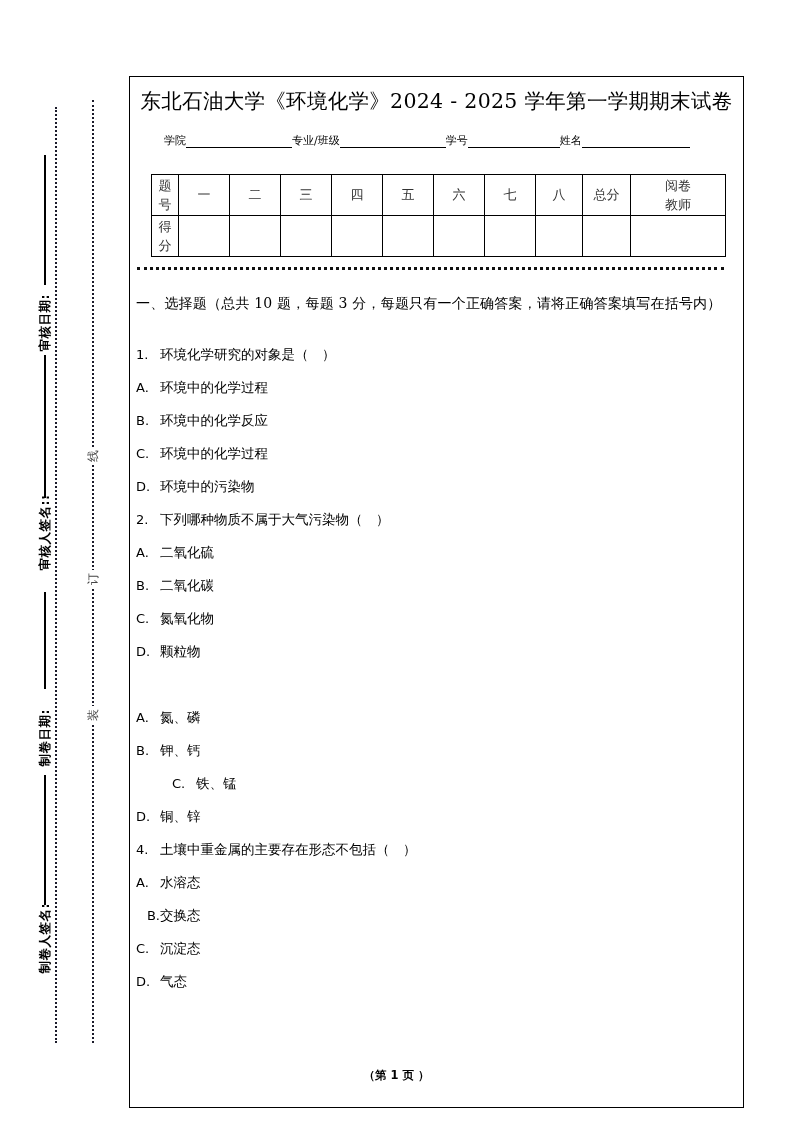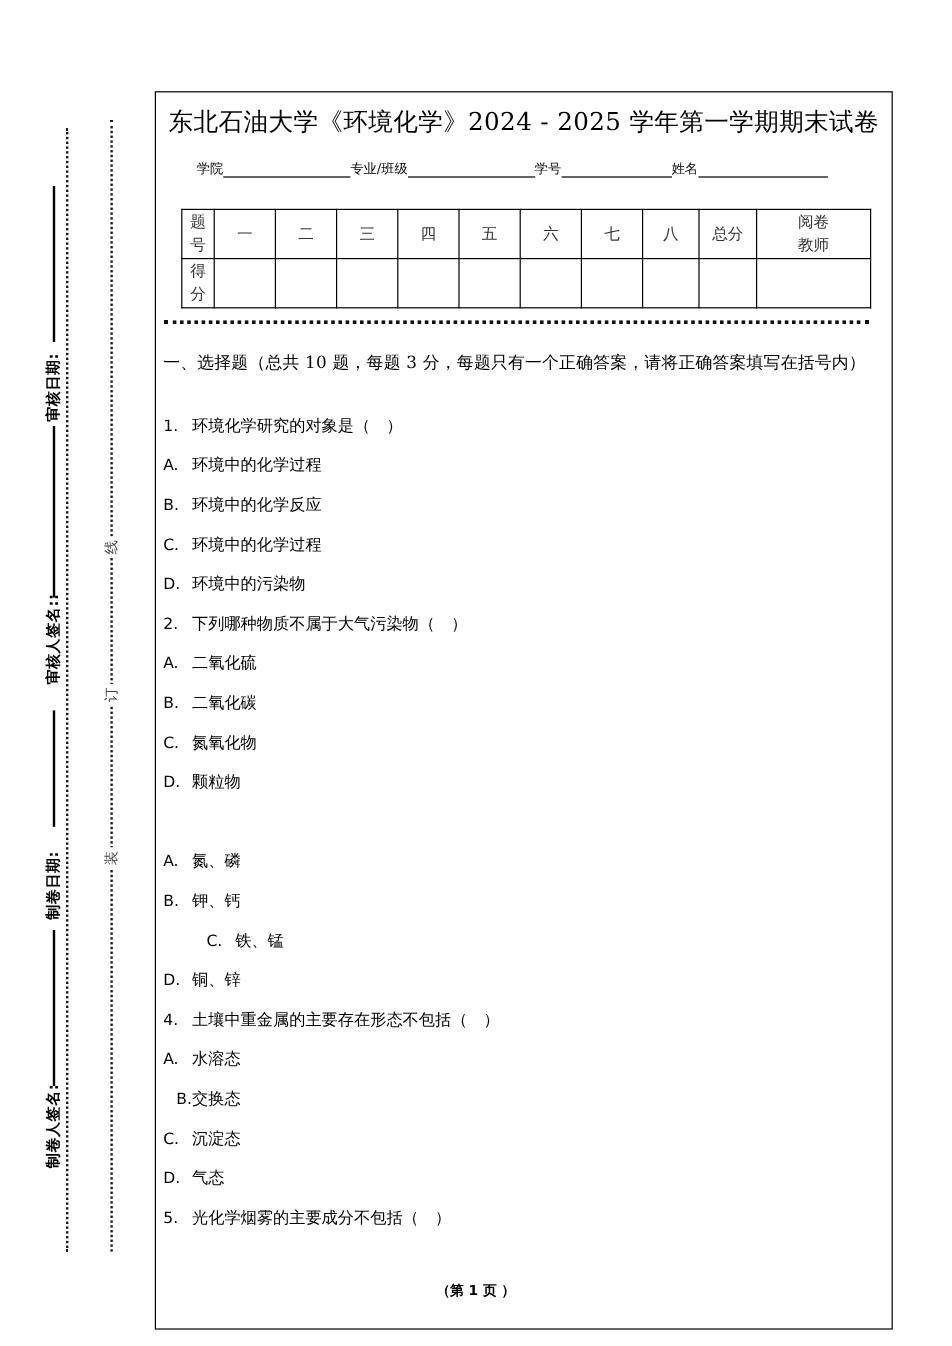--- a/index.html
+++ b/index.html
@@ -147,18 +147,15 @@
   <div class="q" style="top:731px;"><span class="num">D.</span><span>铜、锌</span></div>
 
   <div class="q" style="top:764px;">
     <span class="num">4.</span><span>土壤中重金属的主要存在形态不包括（　）</span>
   </div>
   <div class="q" style="top:797px;"><span class="num">A.</span><span>水溶态</span></div>
   <div class="q" style="top:830px;text-align:right;"><span class="num">B.</span><span>交换态</span></div>
   <div class="q" style="top:863px;"><span class="num">C.</span><span>沉淀态</span></div>
   <div class="q" style="top:896px;"><span class="num">D.</span><span>气态</span></div>
 
-  <div class="q" style="top:929px;">
-    <span class="num">5.</span><span>光化学烟雾的主要成分不包括（　）</span>
-  </div>
 </div>
 
 <div class="footer">（第 1 页 ）</div>
 
 </body></html>

